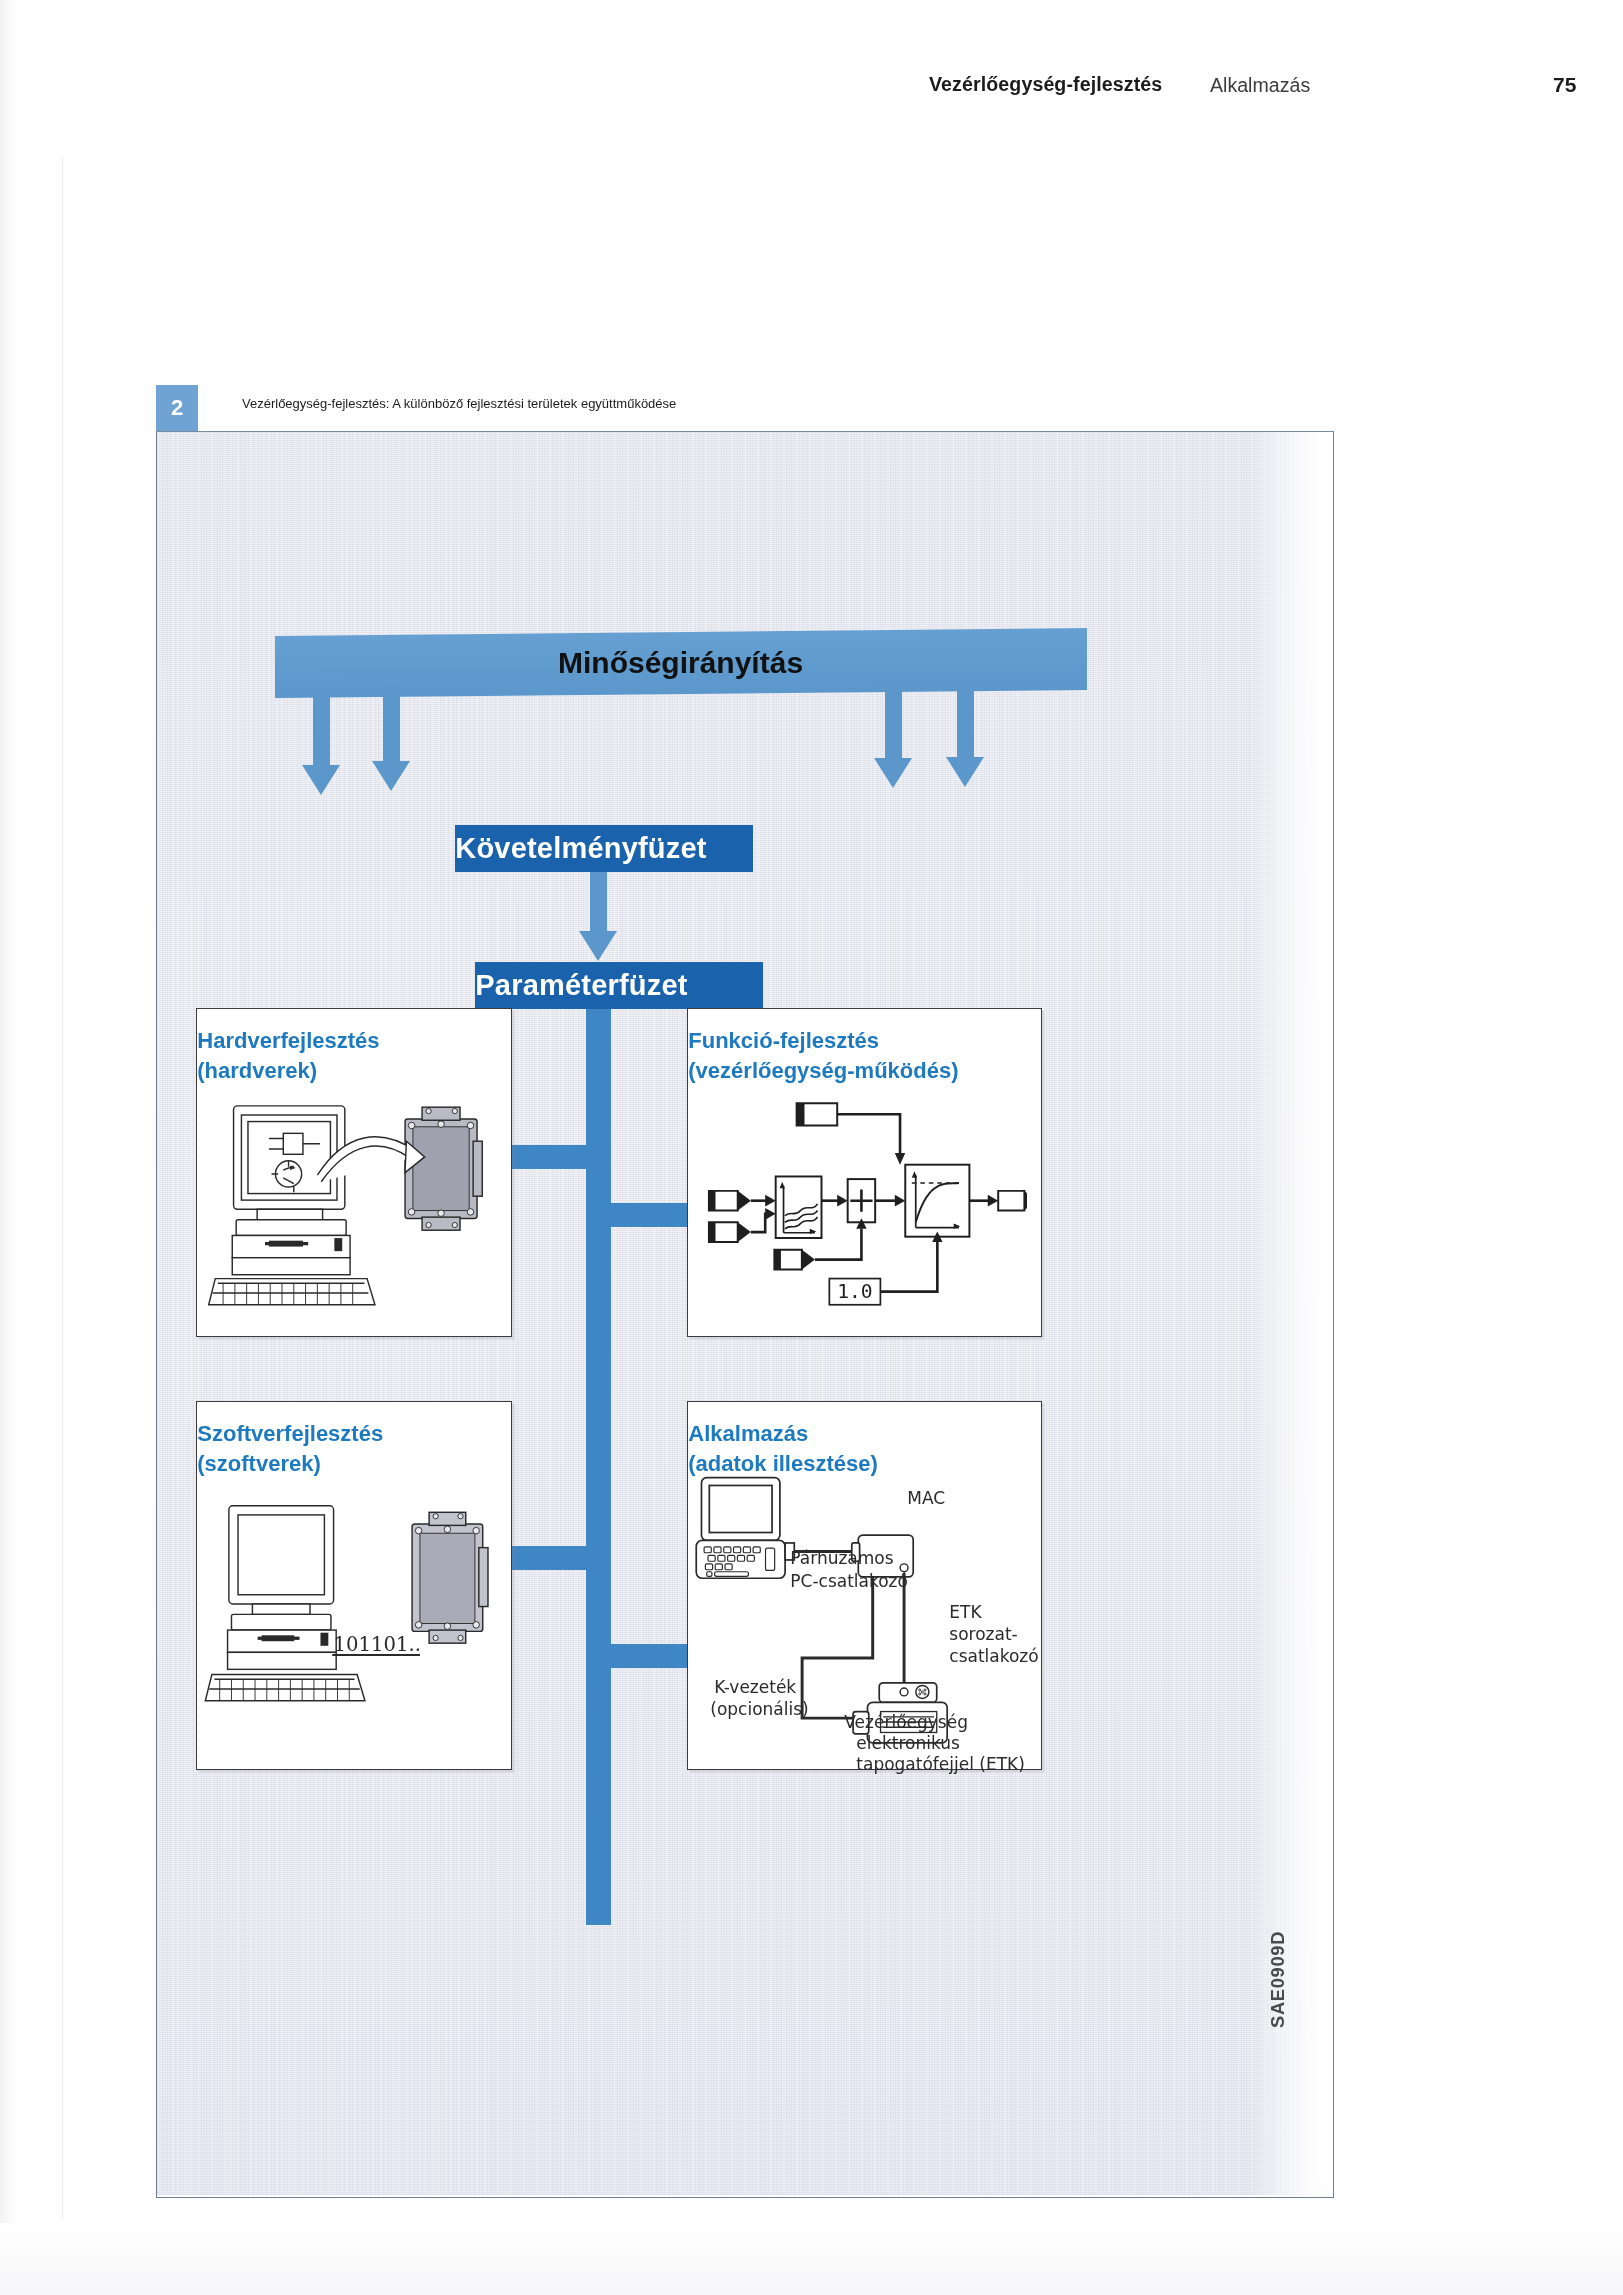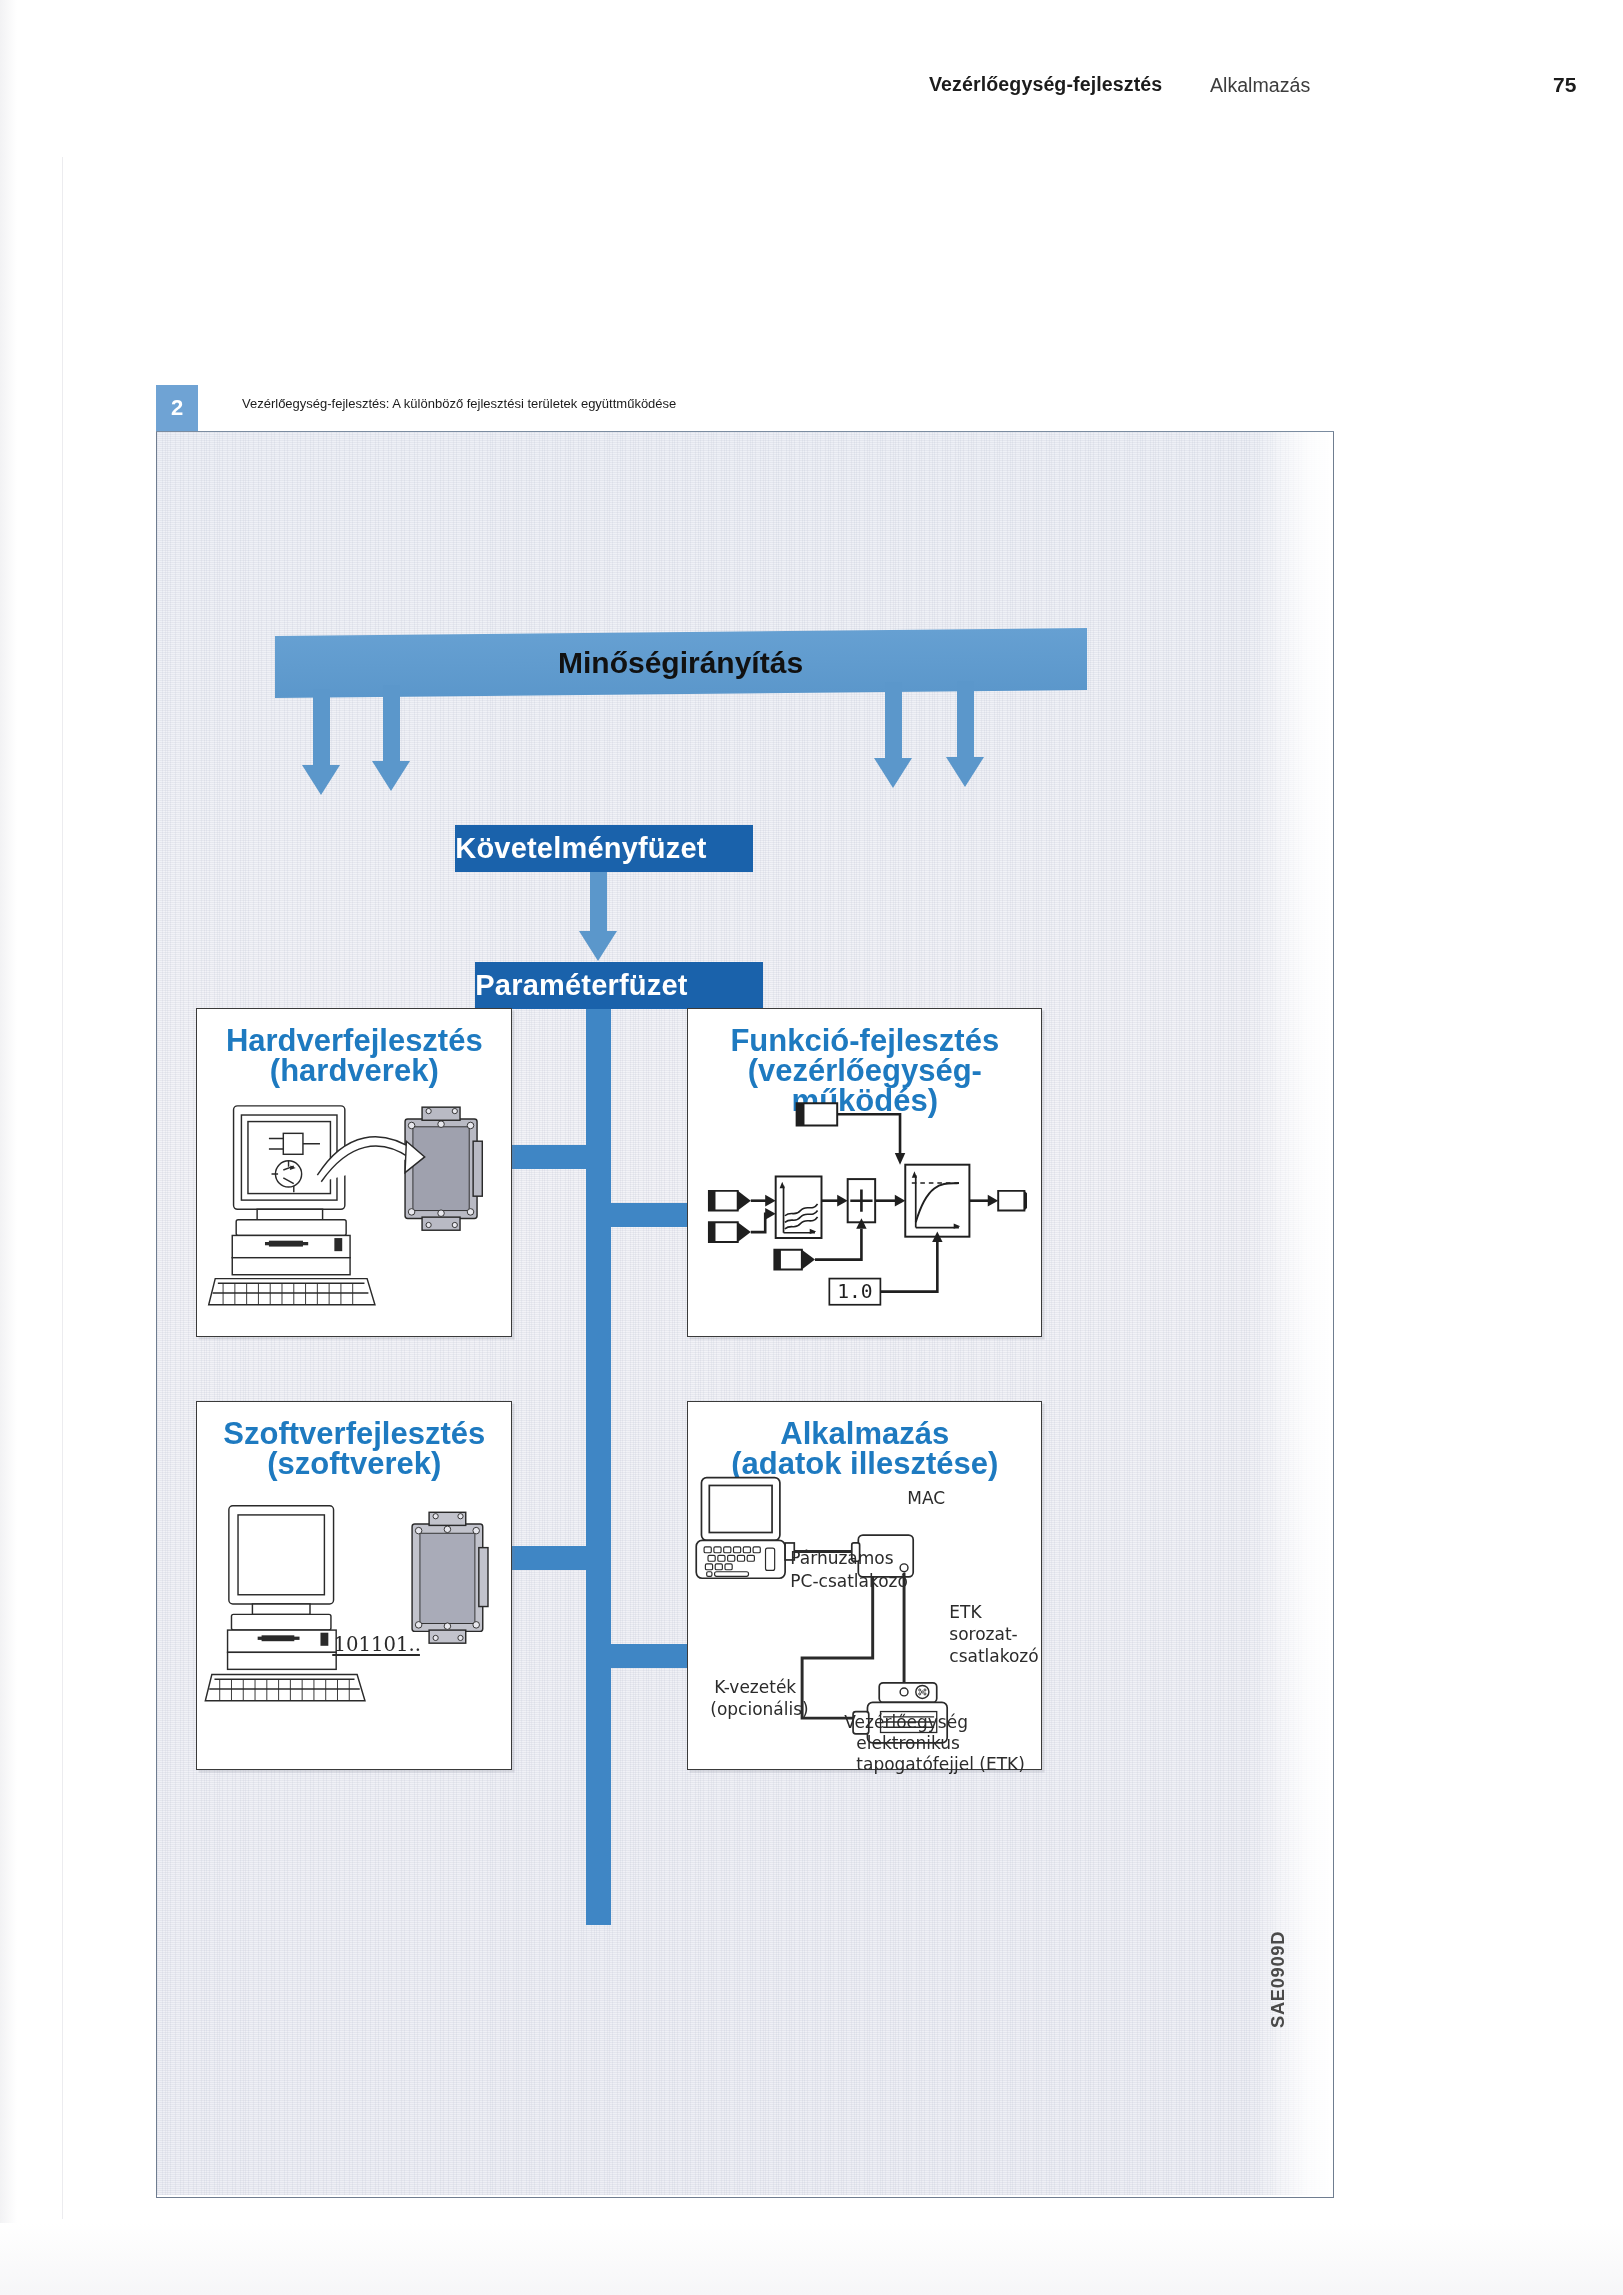--- a/index.html
+++ b/index.html
@@ -131,23 +131,23 @@
     border-top:26px solid transparent;border-bottom:26px solid transparent;
     border-left:31px solid #3f86c5;
   }
 
   
   .panel{
     position:absolute;background:#ffffff;border:1.3px solid #3a3a3a;
     box-shadow:2.6px 2.6px 0 rgba(120,125,140,.18);
   }
   .panel-title{
-    position:absolute;left:0;top:17px;width:100%;text-align:center;
-    font-family:"Liberation Sans", sans-serif;
-    font-weight:bold;font-size:31px;line-height:30px;color:#1e7ac0;
+    position:absolute;left:0;top:17px;width:100%;text-align:left;
+    font-family:"Liberation Sans", sans-serif;
+    font-weight:bold;font-size:22px;line-height:30px;color:#1e7ac0;
   }
   .p-hw{left:39px;top:576px;width:314px;height:327px;}
   .p-fn{left:530px;top:576px;width:353px;height:327px;}
   .p-sw{left:39px;top:969px;width:314px;height:367px;}
   .p-ap{left:530px;top:969px;width:353px;height:367px;}
 
   
   .art{position:absolute;}
 
   

